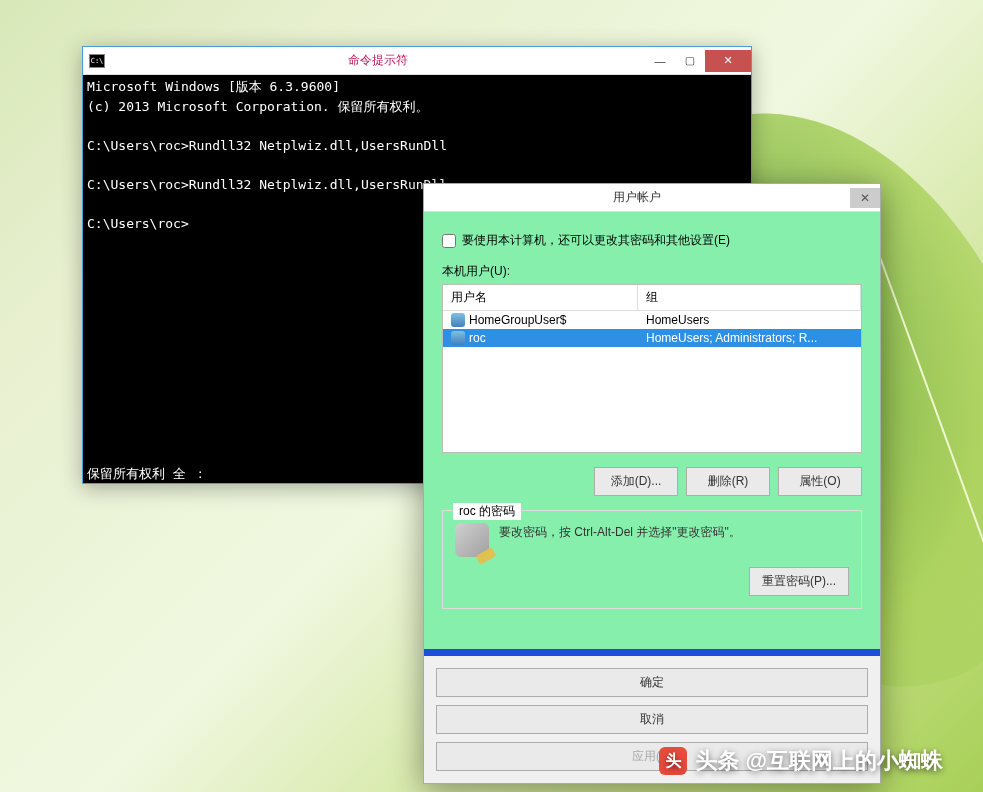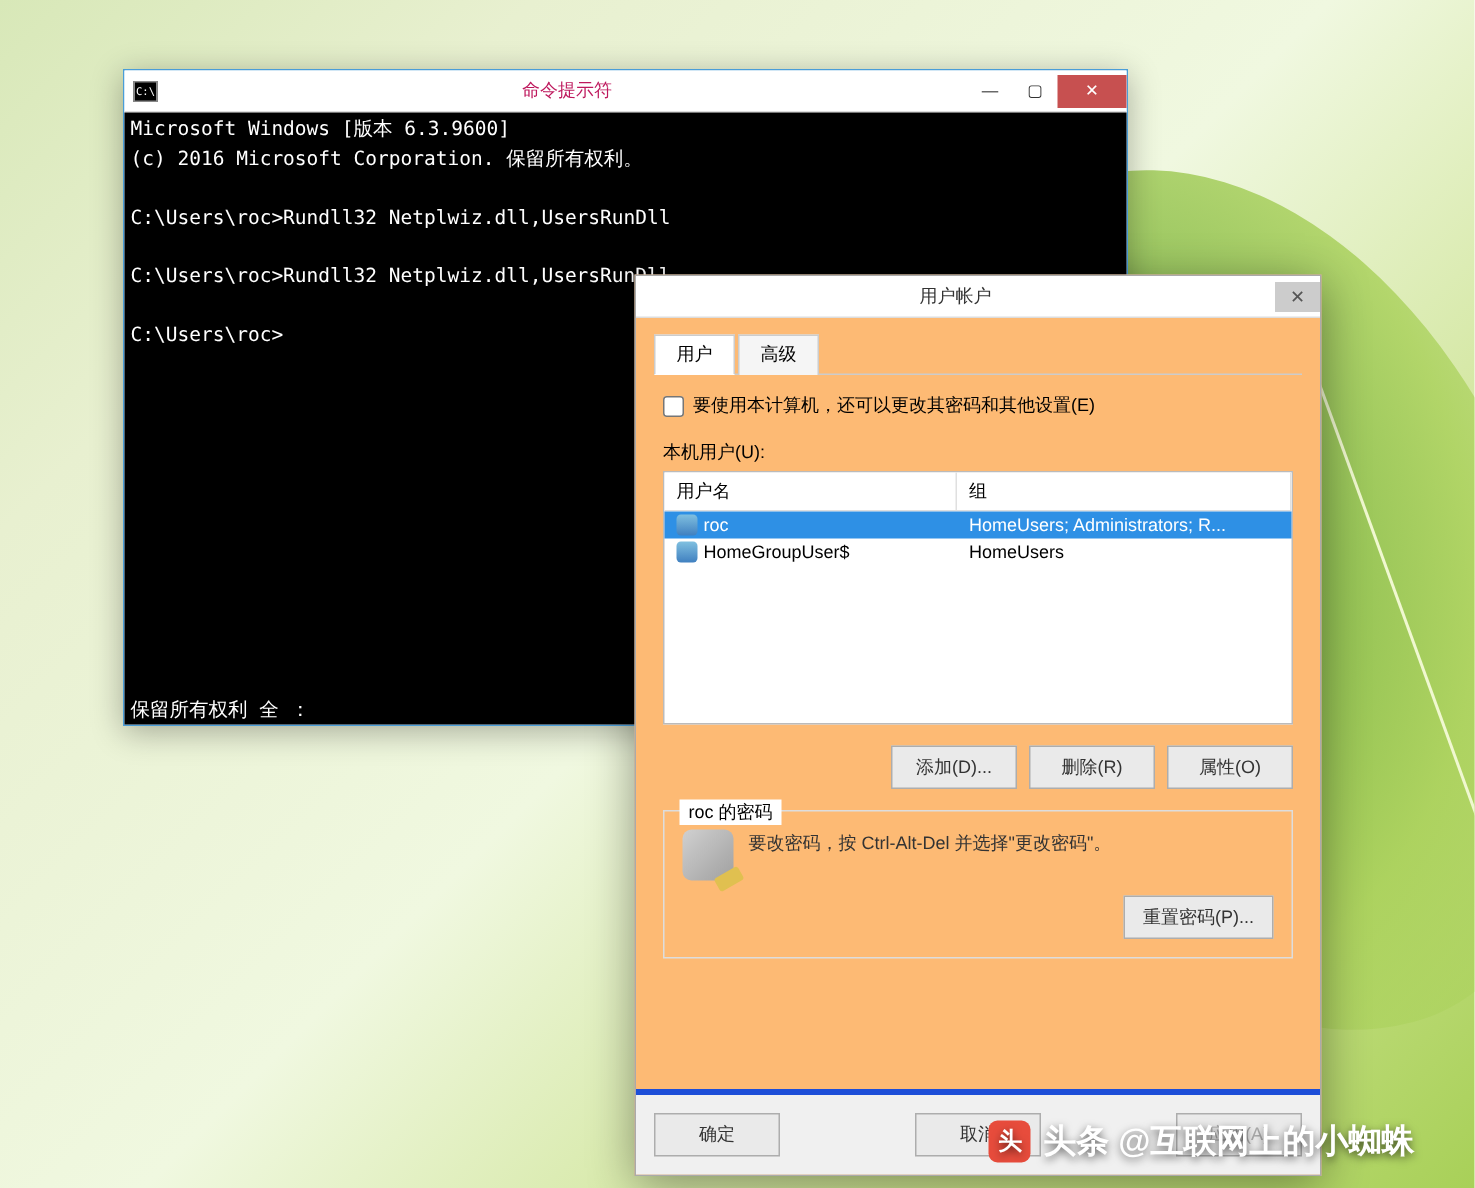--- a/index.html
+++ b/index.html
@@ -84,21 +84,21 @@
   position: absolute;
   bottom: 0; left: 4px;
   color: #fff;
 }
 
 
 .ua-dialog {
   position: absolute;
   left: 423px; top: 183px;
   width: 458px; height: 601px;
-  background: #fdba74;
+  background: #86efac;
   border: 1px solid #aaa;
   box-shadow: 0 6px 30px rgba(0,0,0,0.4);
 }
 .ua-titlebar {
   height: 28px;
   background: #fff;
   display: flex;
   align-items: center;
   border-bottom: 1px solid #ddd;
 }
@@ -211,26 +211,27 @@
   position: absolute;
   right: -6px; bottom: -4px;
   width: 18px; height: 10px;
   background: #e0c050;
   border-radius: 2px;
   transform: rotate(-30deg);
 }
 .bottom-row {
   position: absolute;
   bottom: 0; left: 0; right: 0;
-  border-top: 4px solid #1d4ed8;
+  border-top: 7px solid #1d4ed8;
   padding: 12px;
   display: flex;
   justify-content: space-between;
   gap: 8px;
   background: #f0f0f0;
+  flex-direction: column;
 }
 .watermark {
   position: absolute;
   bottom: 16px; right: 40px;
   color: #fff;
   font-size: 22px;
   font-weight: bold;
   text-shadow: 0 2px 6px rgba(0,0,0,0.6);
   display: flex;
   align-items: center;
@@ -256,63 +257,59 @@
   <div class="cmd-titlebar">
     <div class="cmd-icon">C:\</div>
     <div class="cmd-title">命令提示符</div>
     <div class="win-controls">
       <div class="win-btn">—</div>
       <div class="win-btn">▢</div>
       <div class="win-btn close">✕</div>
     </div>
   </div>
   <div class="cmd-body"><span>Microsoft Windows [版本 6.3.9600]</span>
-<span>(c) 2016 Microsoft Corporation. 保留所有权利。</span>
+<span>(c) 2013 Microsoft Corporation. 保留所有权利。</span>
 <span></span>
 <span>C:\Users\roc&gt;Rundll32 Netplwiz.dll,UsersRunDll</span>
 <span></span>
 <span>C:\Users\roc&gt;Rundll32 Netplwiz.dll,UsersRunDll</span>
 <span></span>
 <span>C:\Users\roc&gt;</span>
 <div class="cmd-status">保留所有权利 全 ：</div></div>
 </div>
 
 <div class="ua-dialog">
   <div class="ua-titlebar">
     <div class="ua-title">用户帐户</div>
     <div class="ua-close">✕</div>
   </div>
   <div class="ua-body">
-    <div class="tabs">
-      <div class="tab active">用户</div>
-      <div class="tab inactive">高级</div>
-    </div>
     <div class="check-row">
       <input type="checkbox" style="">
       <label>要使用本计算机，还可以更改其密码和其他设置(E)</label>
     </div>
     <div class="list-label">本机用户(U):</div>
     <div class="user-list">
       <div class="list-header">
         <div class="col-user">用户名</div>
         <div class="col-group">组</div>
+      </div>
+      <div class="list-row">
+        <div class="col-user">
+            <span class="user-sm-icon"></span>
+            <span>HomeGroupUser$</span>
+          </div>
+        <div class="col-group">HomeUsers</div>
       </div>
       <div class="list-row selected">
         <div class="col-user">
             <span class="user-sm-icon"></span>
             <span>roc</span>
           </div>
         <div class="col-group">HomeUsers; Administrators; R...</div>
-      </div>
-      <div class="list-row">
-        <div class="col-user">
-            <span class="user-sm-icon"></span>
-            <span>HomeGroupUser$</span>
-          </div>
-        <div class="col-group">HomeUsers</div>
       </div>
     </div>
     <div class="btn-row">
       <div class="btn">添加(D)...</div>
       <div class="btn">删除(R)</div>
       <div class="btn">属性(O)</div>
     </div>
     <div class="fieldset">
       <div class="fieldset-legend">roc 的密码</div>
       <div class="info-row" style="margin:0 0 10px 0">

